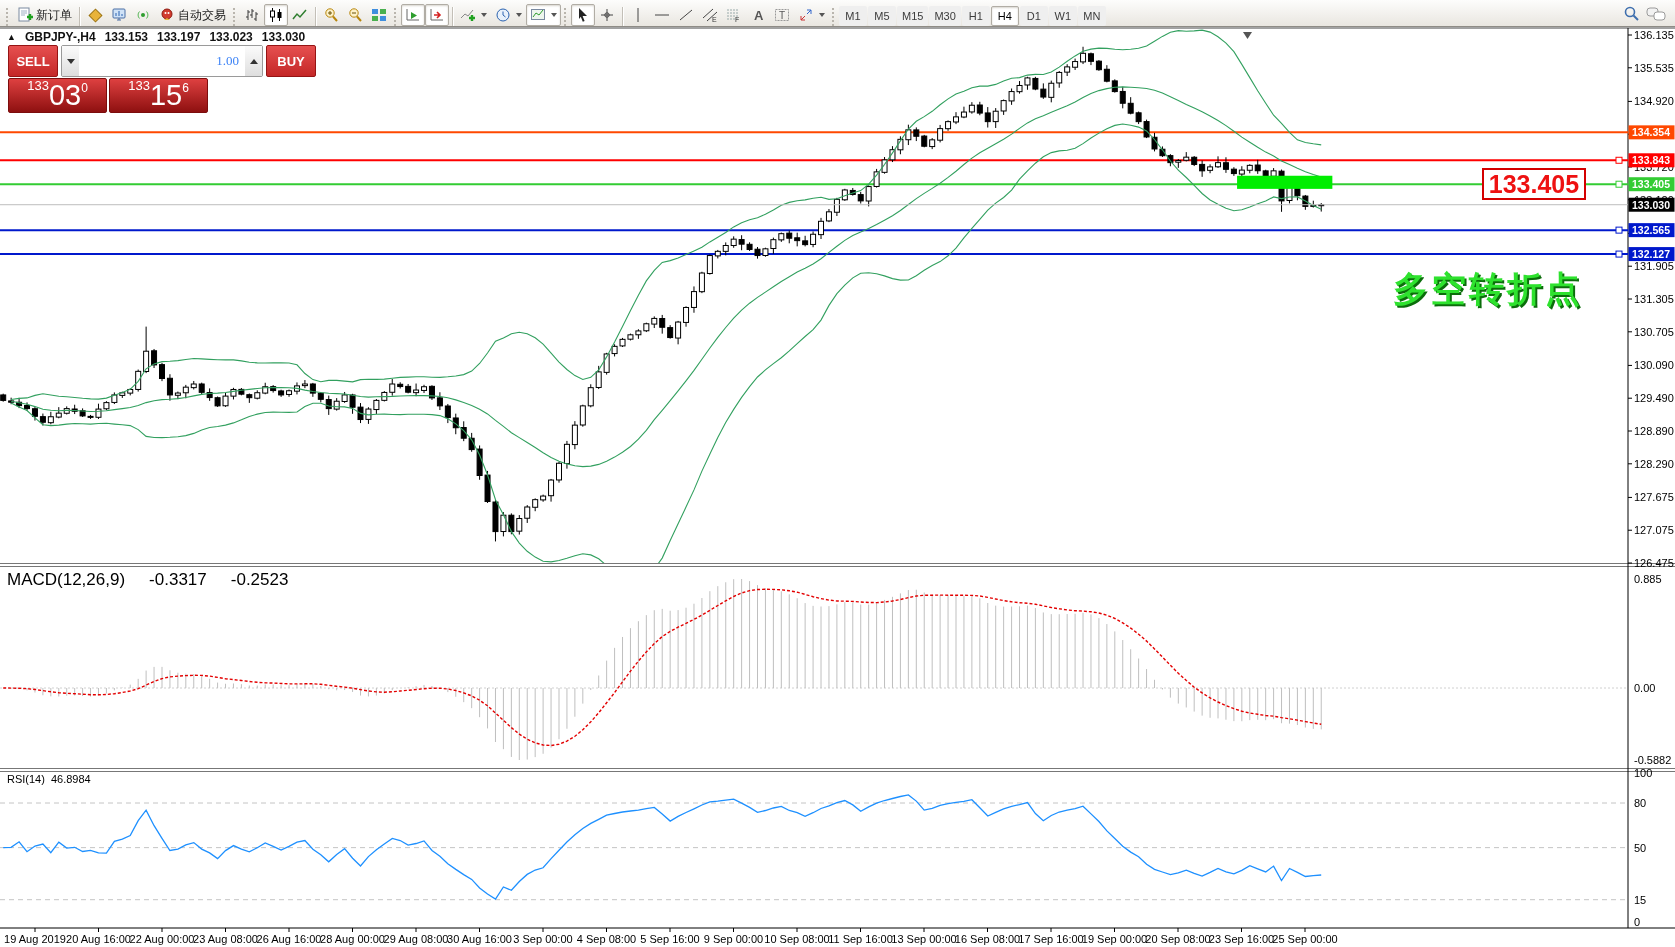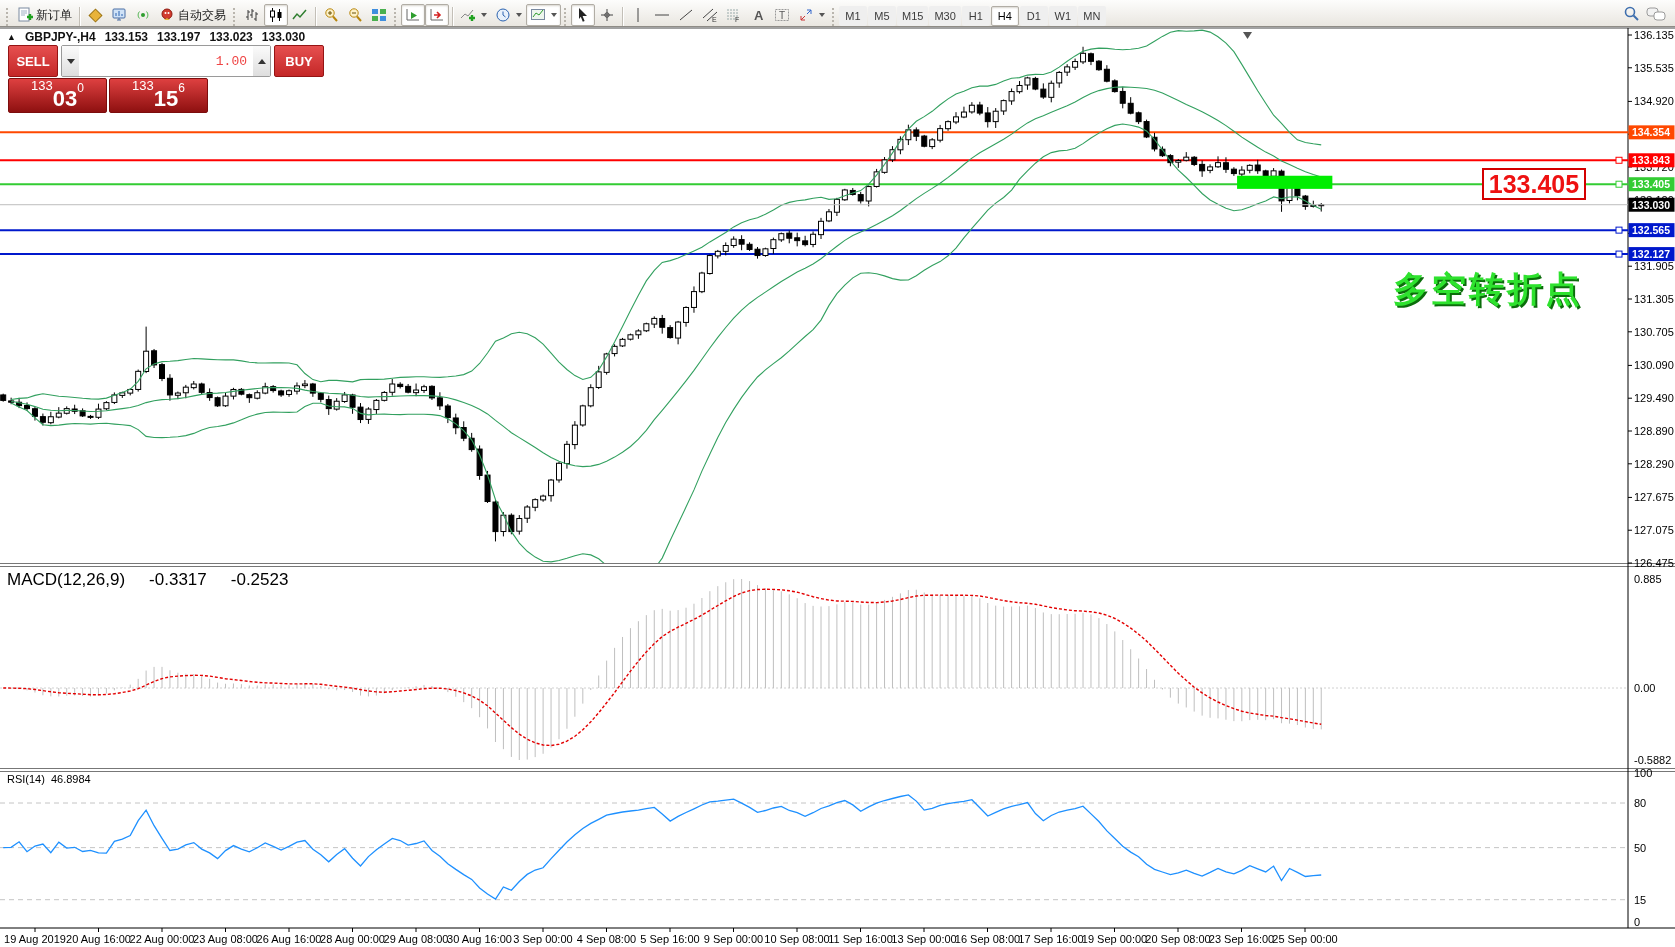--- a/index.html
+++ b/index.html
@@ -35,27 +35,27 @@
 .tp-top{display:flex;height:32px;gap:3px}
 .tp-btn{flex:0 0 50px;background:linear-gradient(#e65050,#c42727);border:1px solid #951414;
   color:#fff;font-size:13px;font-weight:bold;border-radius:2px;display:flex;
   align-items:center;justify-content:center}
 .tp-vol{flex:1;display:flex;border:1px solid #9a9a9a;background:#fff;border-radius:2px}
 .tp-spin{width:17px;background:linear-gradient(#fbfbfb,#dedede);border:0;display:flex;
   align-items:center;justify-content:center}
 .tp-spin .tri-dn{width:0;height:0;border-left:4px solid transparent;border-right:4px solid transparent;border-top:5px solid #333}
 .tp-spin .tri-up{width:0;height:0;border-left:4px solid transparent;border-right:4px solid transparent;border-bottom:5px solid #333}
 .tp-vol input{flex:1;border:0;outline:0;text-align:right;padding-right:6px;font-size:13px;
-  font-family:Liberation Mono, monospace;color:#ef4444;min-width:0}
+  font-family:Liberation Serif, serif;color:#3b82f6;min-width:0}
 .tp-prices{display:flex;gap:2px;margin-top:1px;height:35px}
 .tp-price{flex:1;background:linear-gradient(#de4040,#8e1010);border:1px solid #7c0d0d;
   border-radius:2px;color:#fff;display:flex;align-items:flex-end;justify-content:center;
   padding-bottom:2px;line-height:1}
 .tp-price .sm{font-size:13px;margin-bottom:18px}
-.tp-price .bg{font-size:22px;font-weight:bold}
+.tp-price .bg{font-size:29px;font-weight:normal}
 .tp-price .sp{font-size:12px;align-self:flex-start;margin-top:3px}
 
 .big-price-label{left:1482px;top:141px;width:104px;height:32px;background:#fff;
   border:2px solid #d40000;color:#ee1111;font-size:25px;font-weight:bold;
   display:flex;align-items:center;justify-content:center;z-index:7}
 .turning-point{left:1393px;top:239px;font-size:35px;font-weight:bold;color:#2ee22e;
   letter-spacing:3px;text-shadow:2px 2px 0 #0b6d0b;z-index:6}
 </style>
 </head>
 <body>

